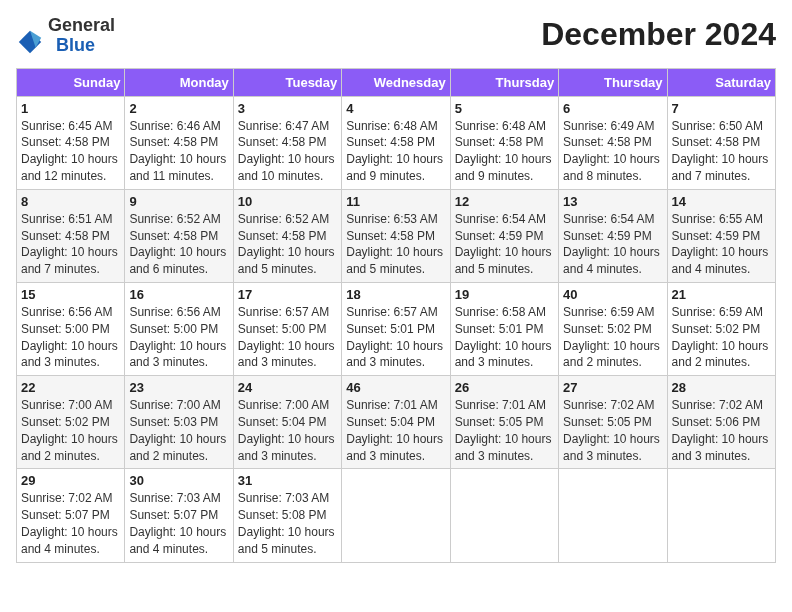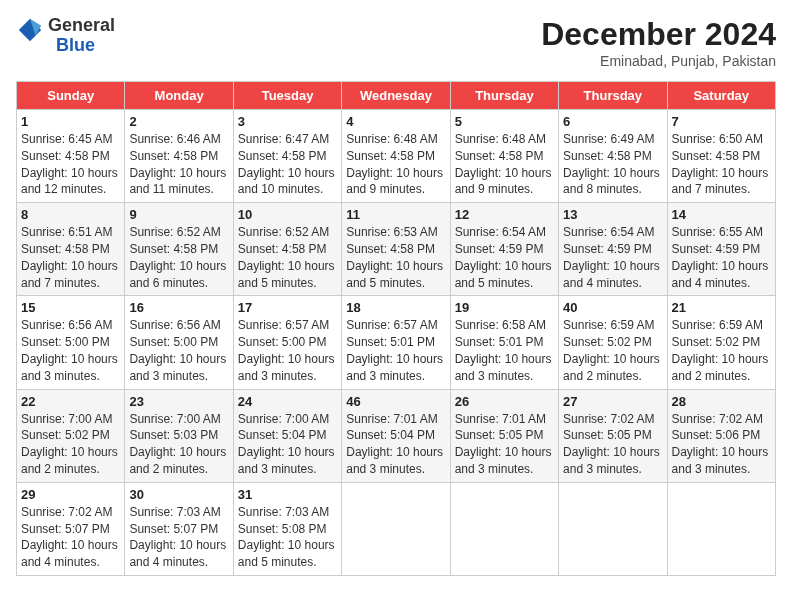--- a/index.html
+++ b/index.html
@@ -11,21 +11,21 @@
       padding: 16px;
     }
     .header {
       display: flex;
       justify-content: space-between;
       align-items: flex-start;
       margin-bottom: 12px;
     }
     .logo {
       display: flex;
-      align-items: flex-start;
+      align-items: flex-end;
       gap: 4px;
     }
     .logo-text {
       display: flex;
       flex-direction: column;
       line-height: 1.1;
     }
     .logo-general {
       font-size: 18px;
       font-weight: bold;
@@ -52,26 +52,26 @@
     .location {
       font-size: 14px;
       color: #555;
     }
     table {
       width: 100%;
       border-collapse: collapse;
       table-layout: fixed;
     }
     thead tr th {
-      background-color: #ef4444;
+      background-color: #8b5cf6;
       color: #fff;
       font-size: 13px;
       font-weight: bold;
       padding: 6px 4px;
-      text-align: center;
+      text-align: right;
       border: 1px solid #ccc;
     }
     tbody tr td {
       border: 1px solid #ccc;
       vertical-align: top;
       padding: 4px 4px;
       font-size: 10.5px;
       color: #222;
       height: 82px;
       background: #fff;
@@ -103,21 +103,20 @@
       <polygon points="20,4 36,20 20,36 4,20" fill="#1a5fb4"></polygon>
       <polygon points="20,4 36,14 28,28" fill="#4a9fd4"></polygon>
     </svg>
     <div class="logo-text">
       <span class="logo-general">General</span>
       <span class="logo-blue">Blue</span>
     </div>
   </div>
   <div class="title-block">
     <div class="month-title">December 2024</div>
-    <div class="location">Eminabad, Punjab, Pakistan</div>
   </div>
 </div>
 
 <table>
   <thead>
     <tr>
     <th>Sunday</th>
         <th>Monday</th>
         <th>Tuesday</th>
         <th>Wednesday</th>

